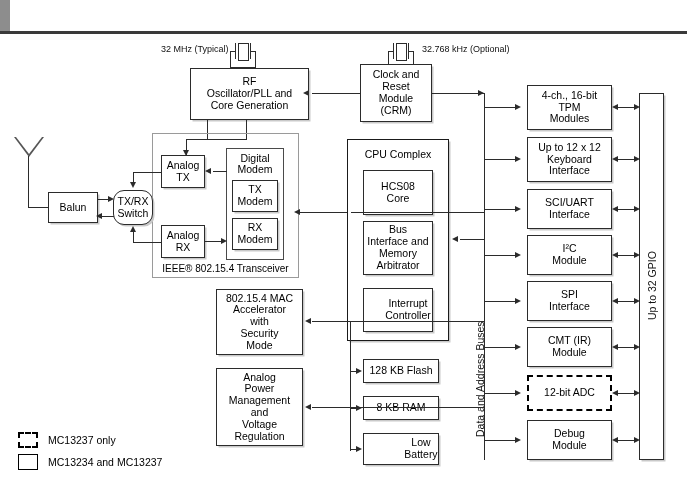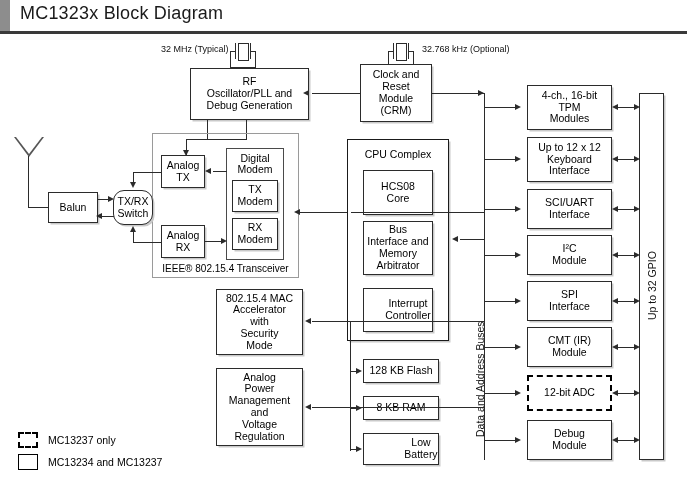--- a/index.html
+++ b/index.html
@@ -61,21 +61,20 @@
   .lg-box{position:absolute;left:0;top:2px;width:20px;height:16px;box-sizing:border-box;}
   .lg-box.d{border:2px dashed #000;}
   .lg-box.s{border:1.5px solid #000;}
   .lg-lbl{position:absolute;left:30px;top:4px;font-size:10.5px;white-space:nowrap;}
 </style>
 </head>
 <body>
 
 <div id="title-bar">
   <div id="title-accent"></div>
-  <div id="title-text">MC1323x Block Diagram</div>
 </div>
 <div id="title-rule"></div>
 
 <div id="antenna">
   <div class="tri"></div>
   <div class="tri-in"></div>
   <div class="mast"></div>
 </div>
 
 <div class="h" style="left:28px;top:207px;width:22px;"></div>
@@ -100,21 +99,21 @@
   <div class="lead" style="left:21px;width:5px;"></div>
 </div>
 <div class="txt" style="left:422px;top:44px;">32.768 kHz (Optional)</div>
 <div class="v" style="left:388px;top:51px;height:17px;"></div>
 <div class="v" style="left:413px;top:51px;height:17px;"></div>
 <div class="h" style="left:388px;top:67px;width:26px;"></div>
 
 <div class="blk" style="left:190px;top:68px;width:119px;height:52px;flex-direction:column;">
   <span>RF</span>
   <span>Oscillator/PLL and</span>
-  <span>Debug Generation</span>
+  <span>Core Generation</span>
 </div>
 
 <div class="blk" style="left:360px;top:64px;width:72px;height:58px;flex-direction:column;text-align:center;">
   <span>Clock and</span>
   <span>Reset</span>
   <span>Module</span>
   <span>(CRM)</span>
 </div>
 
 <div class="h" style="left:312px;top:93px;width:48px;"></div>

